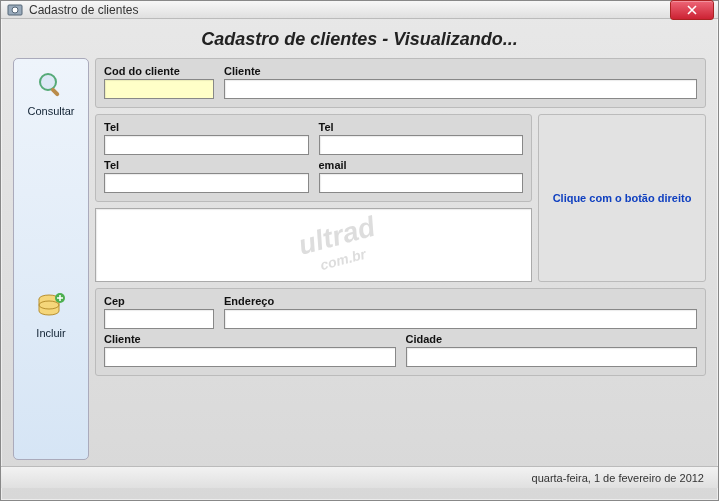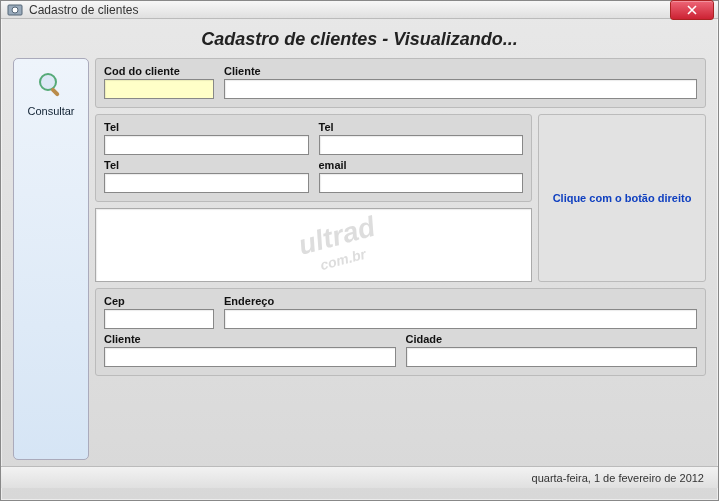--- a/index.html
+++ b/index.html
@@ -65,20 +65,32 @@
       <div class="item">
         <span class="icn">
           <svg viewBox="0 0 32 32">
                 <circle cx="13" cy="13" r="8" fill="#dce8f5" stroke="#5a7" stroke-width="2"></circle>
                 <rect x="18" y="18" width="10" height="4" rx="2" transform="rotate(45 18 18)" fill="#b98b4a"></rect>
               </svg>
         </span>
         <span class="lbl">Consultar</span>
       </div>
       <div style="height:110px"></div>
+      <div class="item">
+        <span class="icn">
+          <svg viewBox="0 0 32 32">
+            <ellipse cx="14" cy="8" rx="10" ry="4" fill="#f5d67a" stroke="#b89030"></ellipse>
+            <path d="M4 8 v12 a10 4 0 0 0 20 0 V8" fill="#f5d67a" stroke="#b89030"></path>
+            <ellipse cx="14" cy="14" rx="10" ry="4" fill="none" stroke="#b89030"></ellipse>
+            <circle cx="25" cy="7" r="5" fill="#4caf50"></circle>
+                <path d="M25 4 v6 M22 7 h6" stroke="#fff" stroke-width="1.5"></path>
+          </svg>
+        </span>
+        <span class="lbl">Incluir</span>
+      </div>
     </div>
 
     <div class="content">
 
       <div class="panel">
         <div class="row">
           <div class="field" style="width:110px">
             <label>Cod do cliente</label>
             <input type="text" class="highlight" value="" style="">
           </div>

